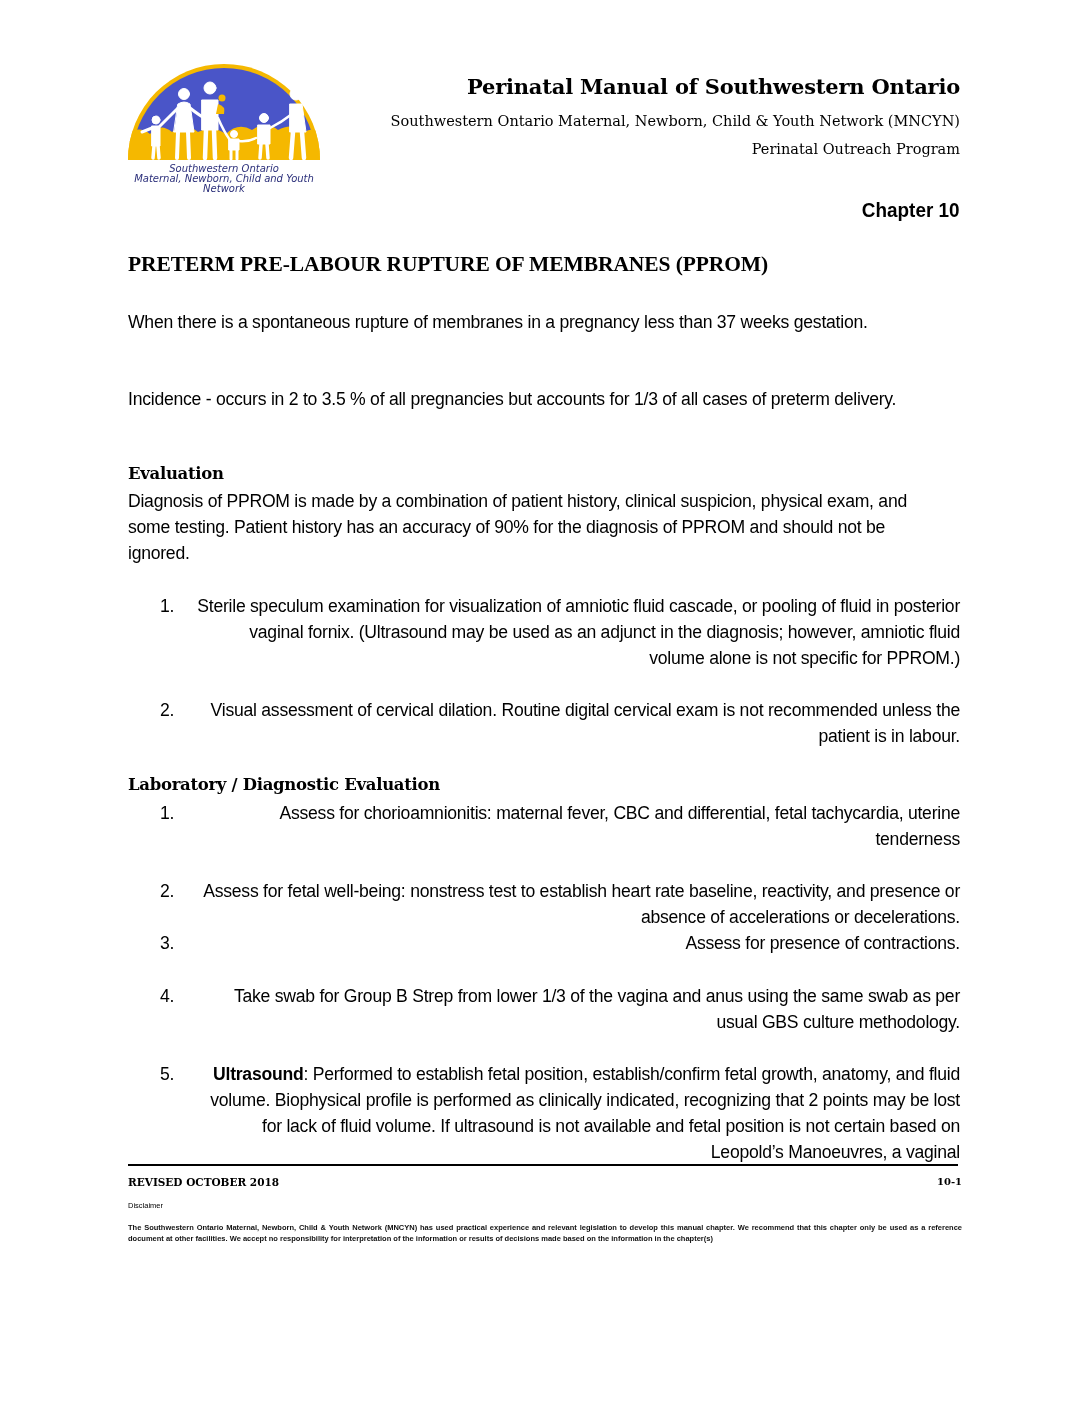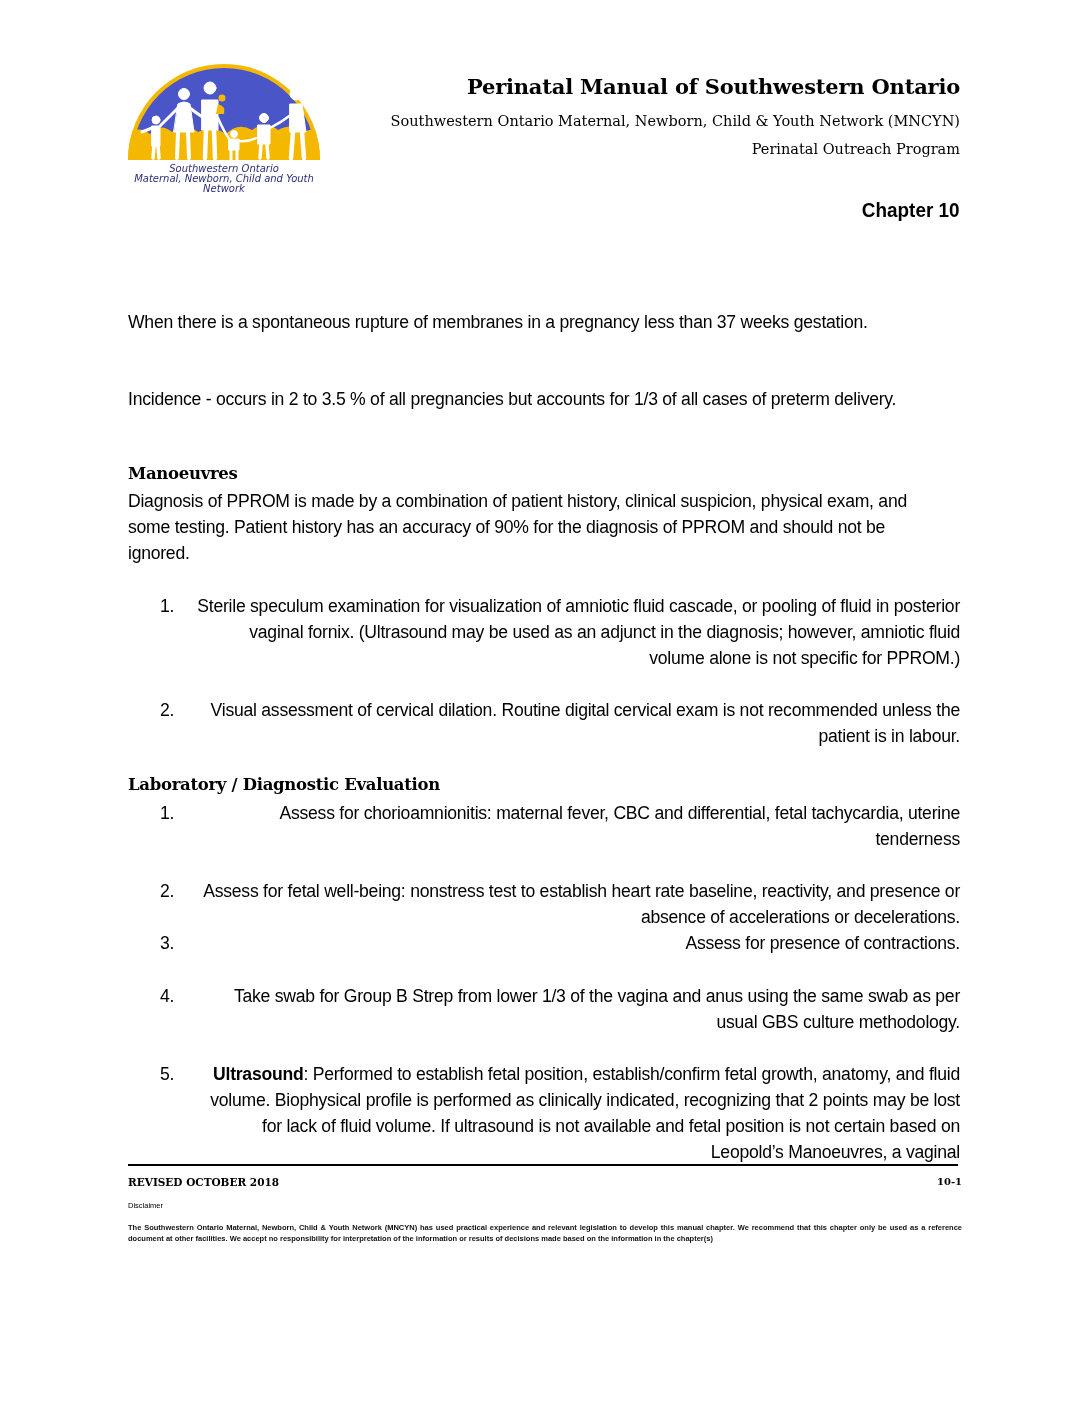--- a/index.html
+++ b/index.html
@@ -99,25 +99,26 @@
       <div>Southwestern Ontario</div>
       <div>Maternal, Newborn, Child and Youth Network</div>
     </div>
   </div>
 
   <div class="hdr hdr-title">Perinatal Manual of Southwestern Ontario</div>
   <div class="hdr hdr-network">Southwestern Ontario Maternal, Newborn, Child &amp; Youth Network (MNCYN)</div>
   <div class="hdr hdr-program">Perinatal Outreach Program</div>
   <div class="chapter">Chapter 10</div>
 
+  <div class="doc-title">PRETERM PRE-LABOUR RUPTURE OF MEMBRANES (PPROM)</div>
 
   <div class="para narrow" style="top:309px; width:770px;">When there is a spontaneous rupture of membranes in a pregnancy less than 37 weeks gestation.</div>
   <div class="para narrow" style="top:386px;">Incidence - occurs in 2 to 3.5 % of all pregnancies but accounts for 1/3 of all cases of preterm delivery.</div>
 
-  <div class="section-h" style="top:464px;">Manoeuvres</div>
+  <div class="section-h" style="top:464px;">Evaluation</div>
   <div class="para narrow" style="top:488px; width:810px;">Diagnosis of PPROM is made by a combination of patient history, clinical suspicion, physical exam, and some testing.  Patient history has an accuracy of 90% for the diagnosis of PPROM and should not be ignored.</div>
 
   <div class="li" style="top:593px;">
     <span class="num">1.</span>
     <span class="txt">Sterile speculum examination for visualization of amniotic fluid cascade, or pooling of fluid in posterior vaginal fornix.  (Ultrasound may be used as an adjunct in the diagnosis; however, amniotic fluid volume alone is not specific for PPROM.)</span>
   </div>
   <div class="li" style="top:697px;">
     <span class="num">2.</span>
     <span class="txt">Visual assessment of cervical dilation. Routine digital cervical exam is not recommended unless the patient is in labour.</span>
   </div>

